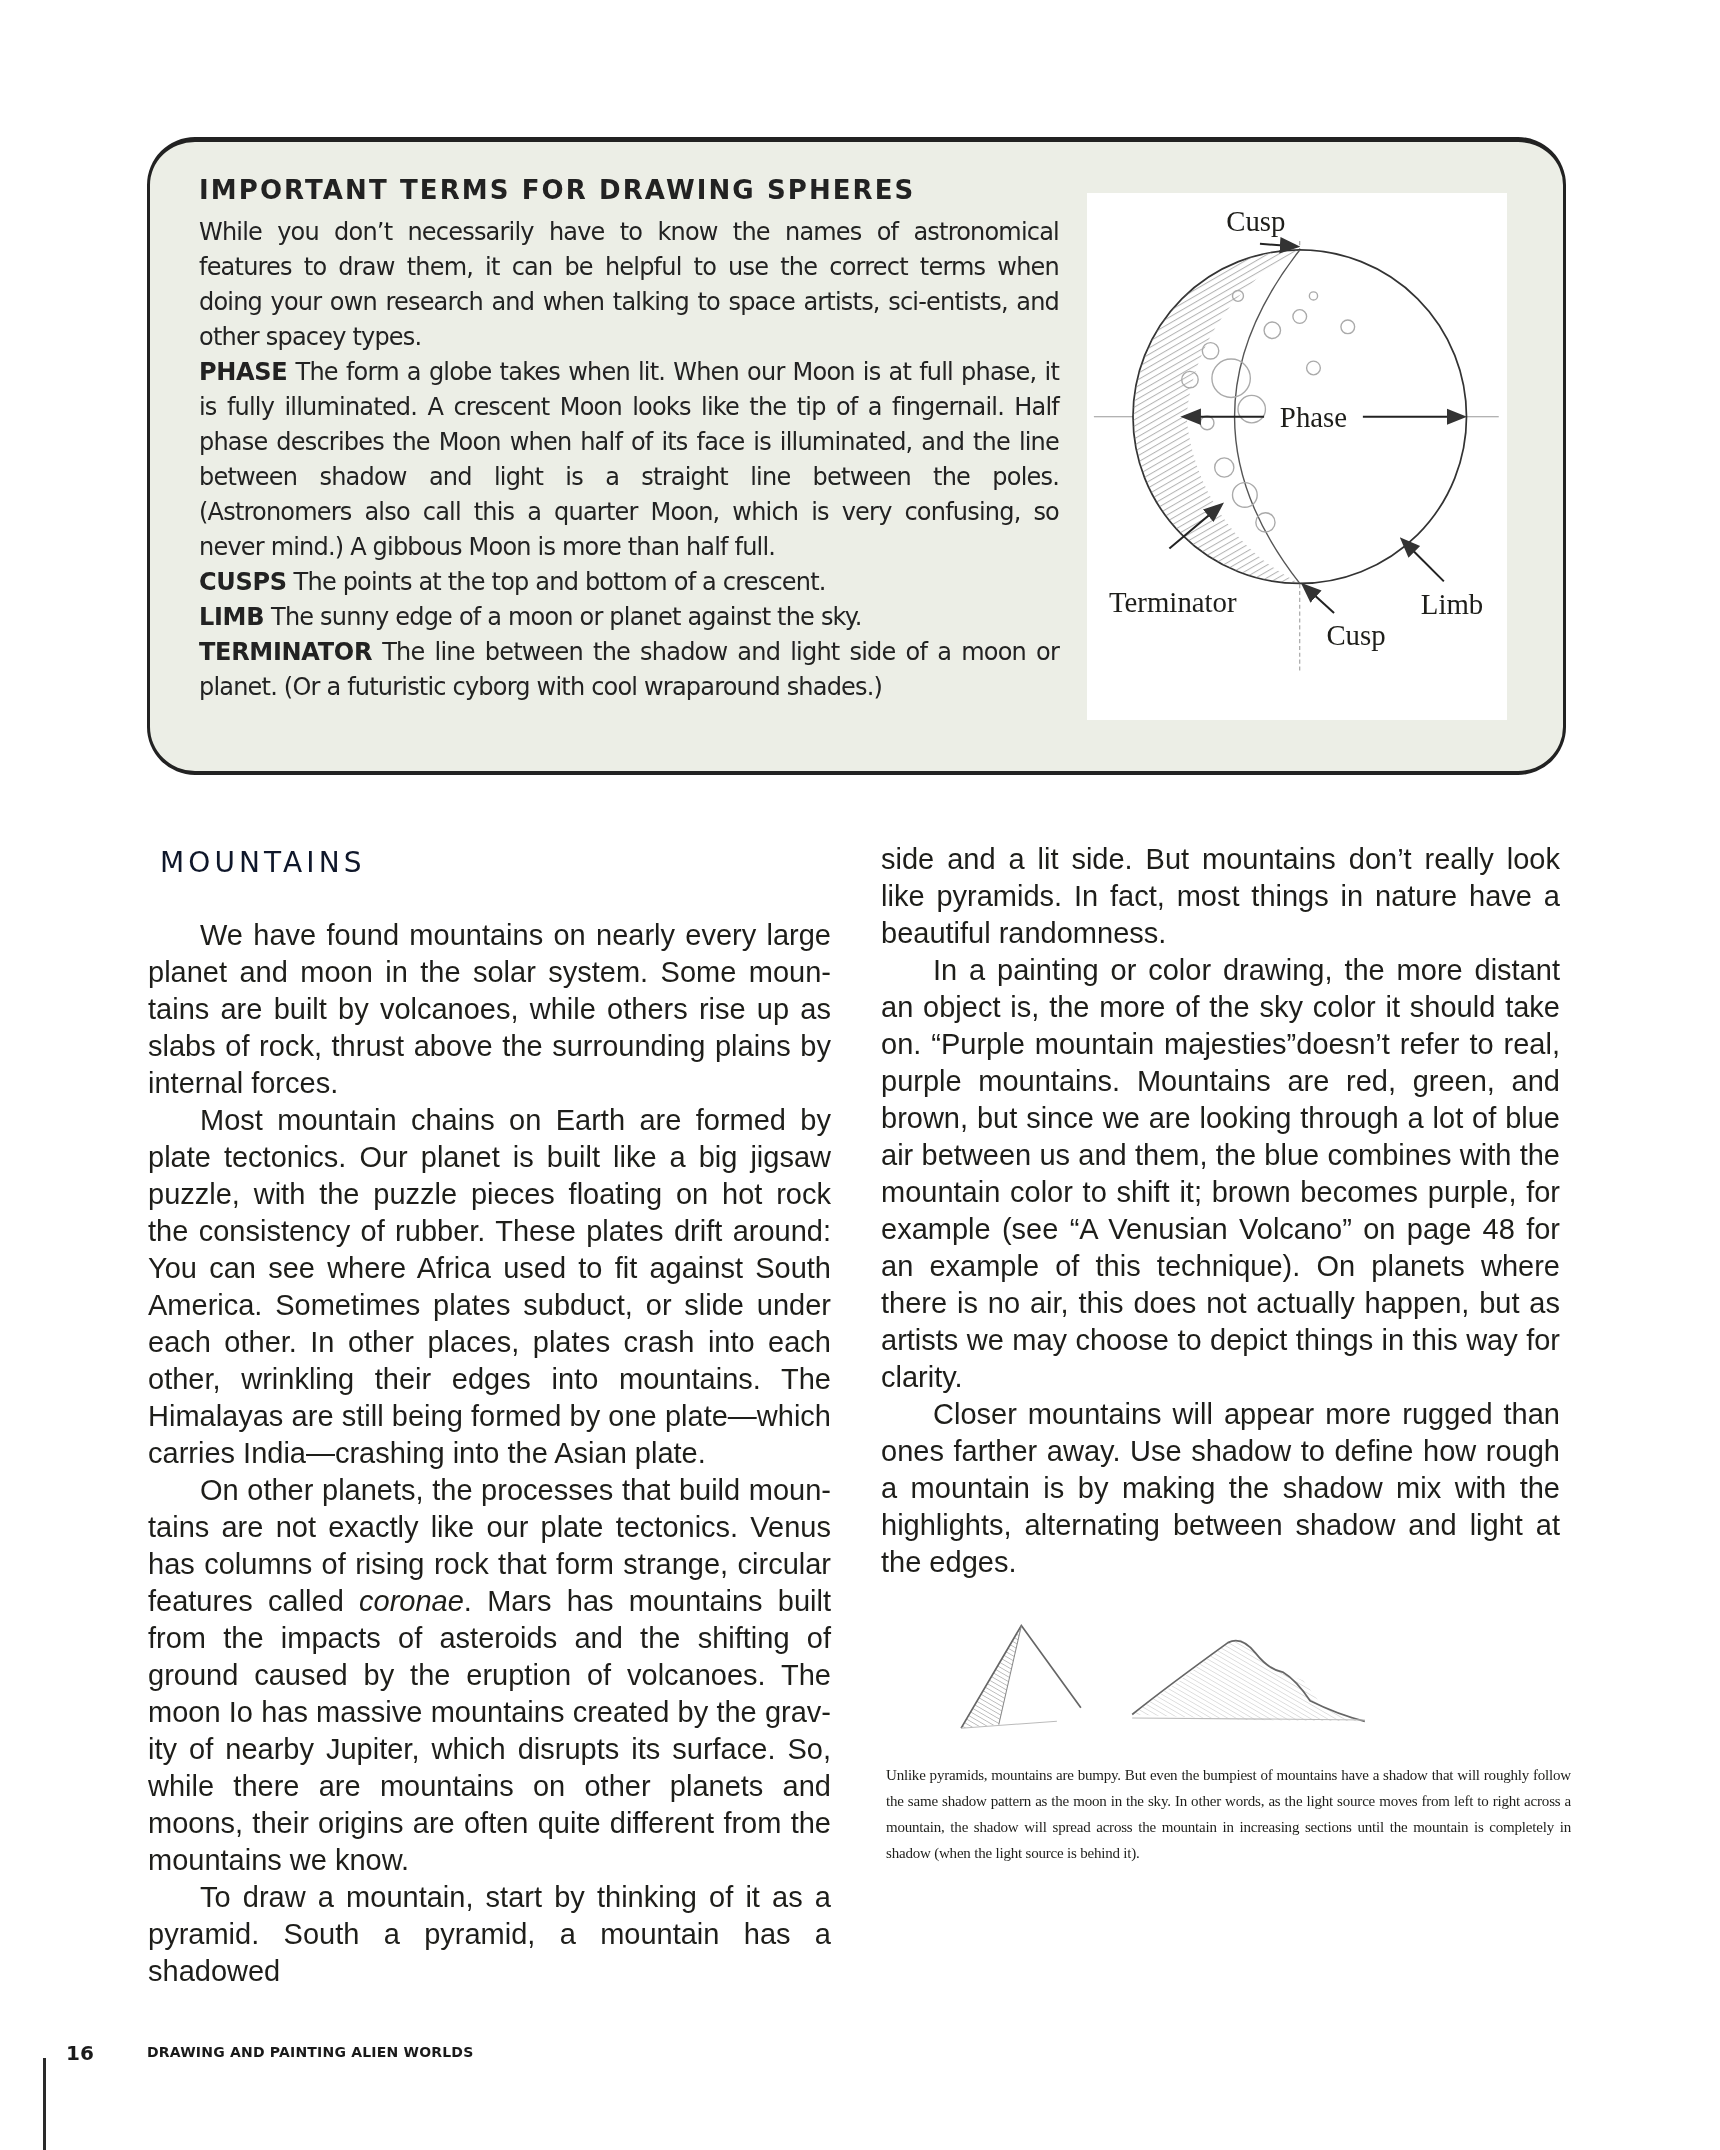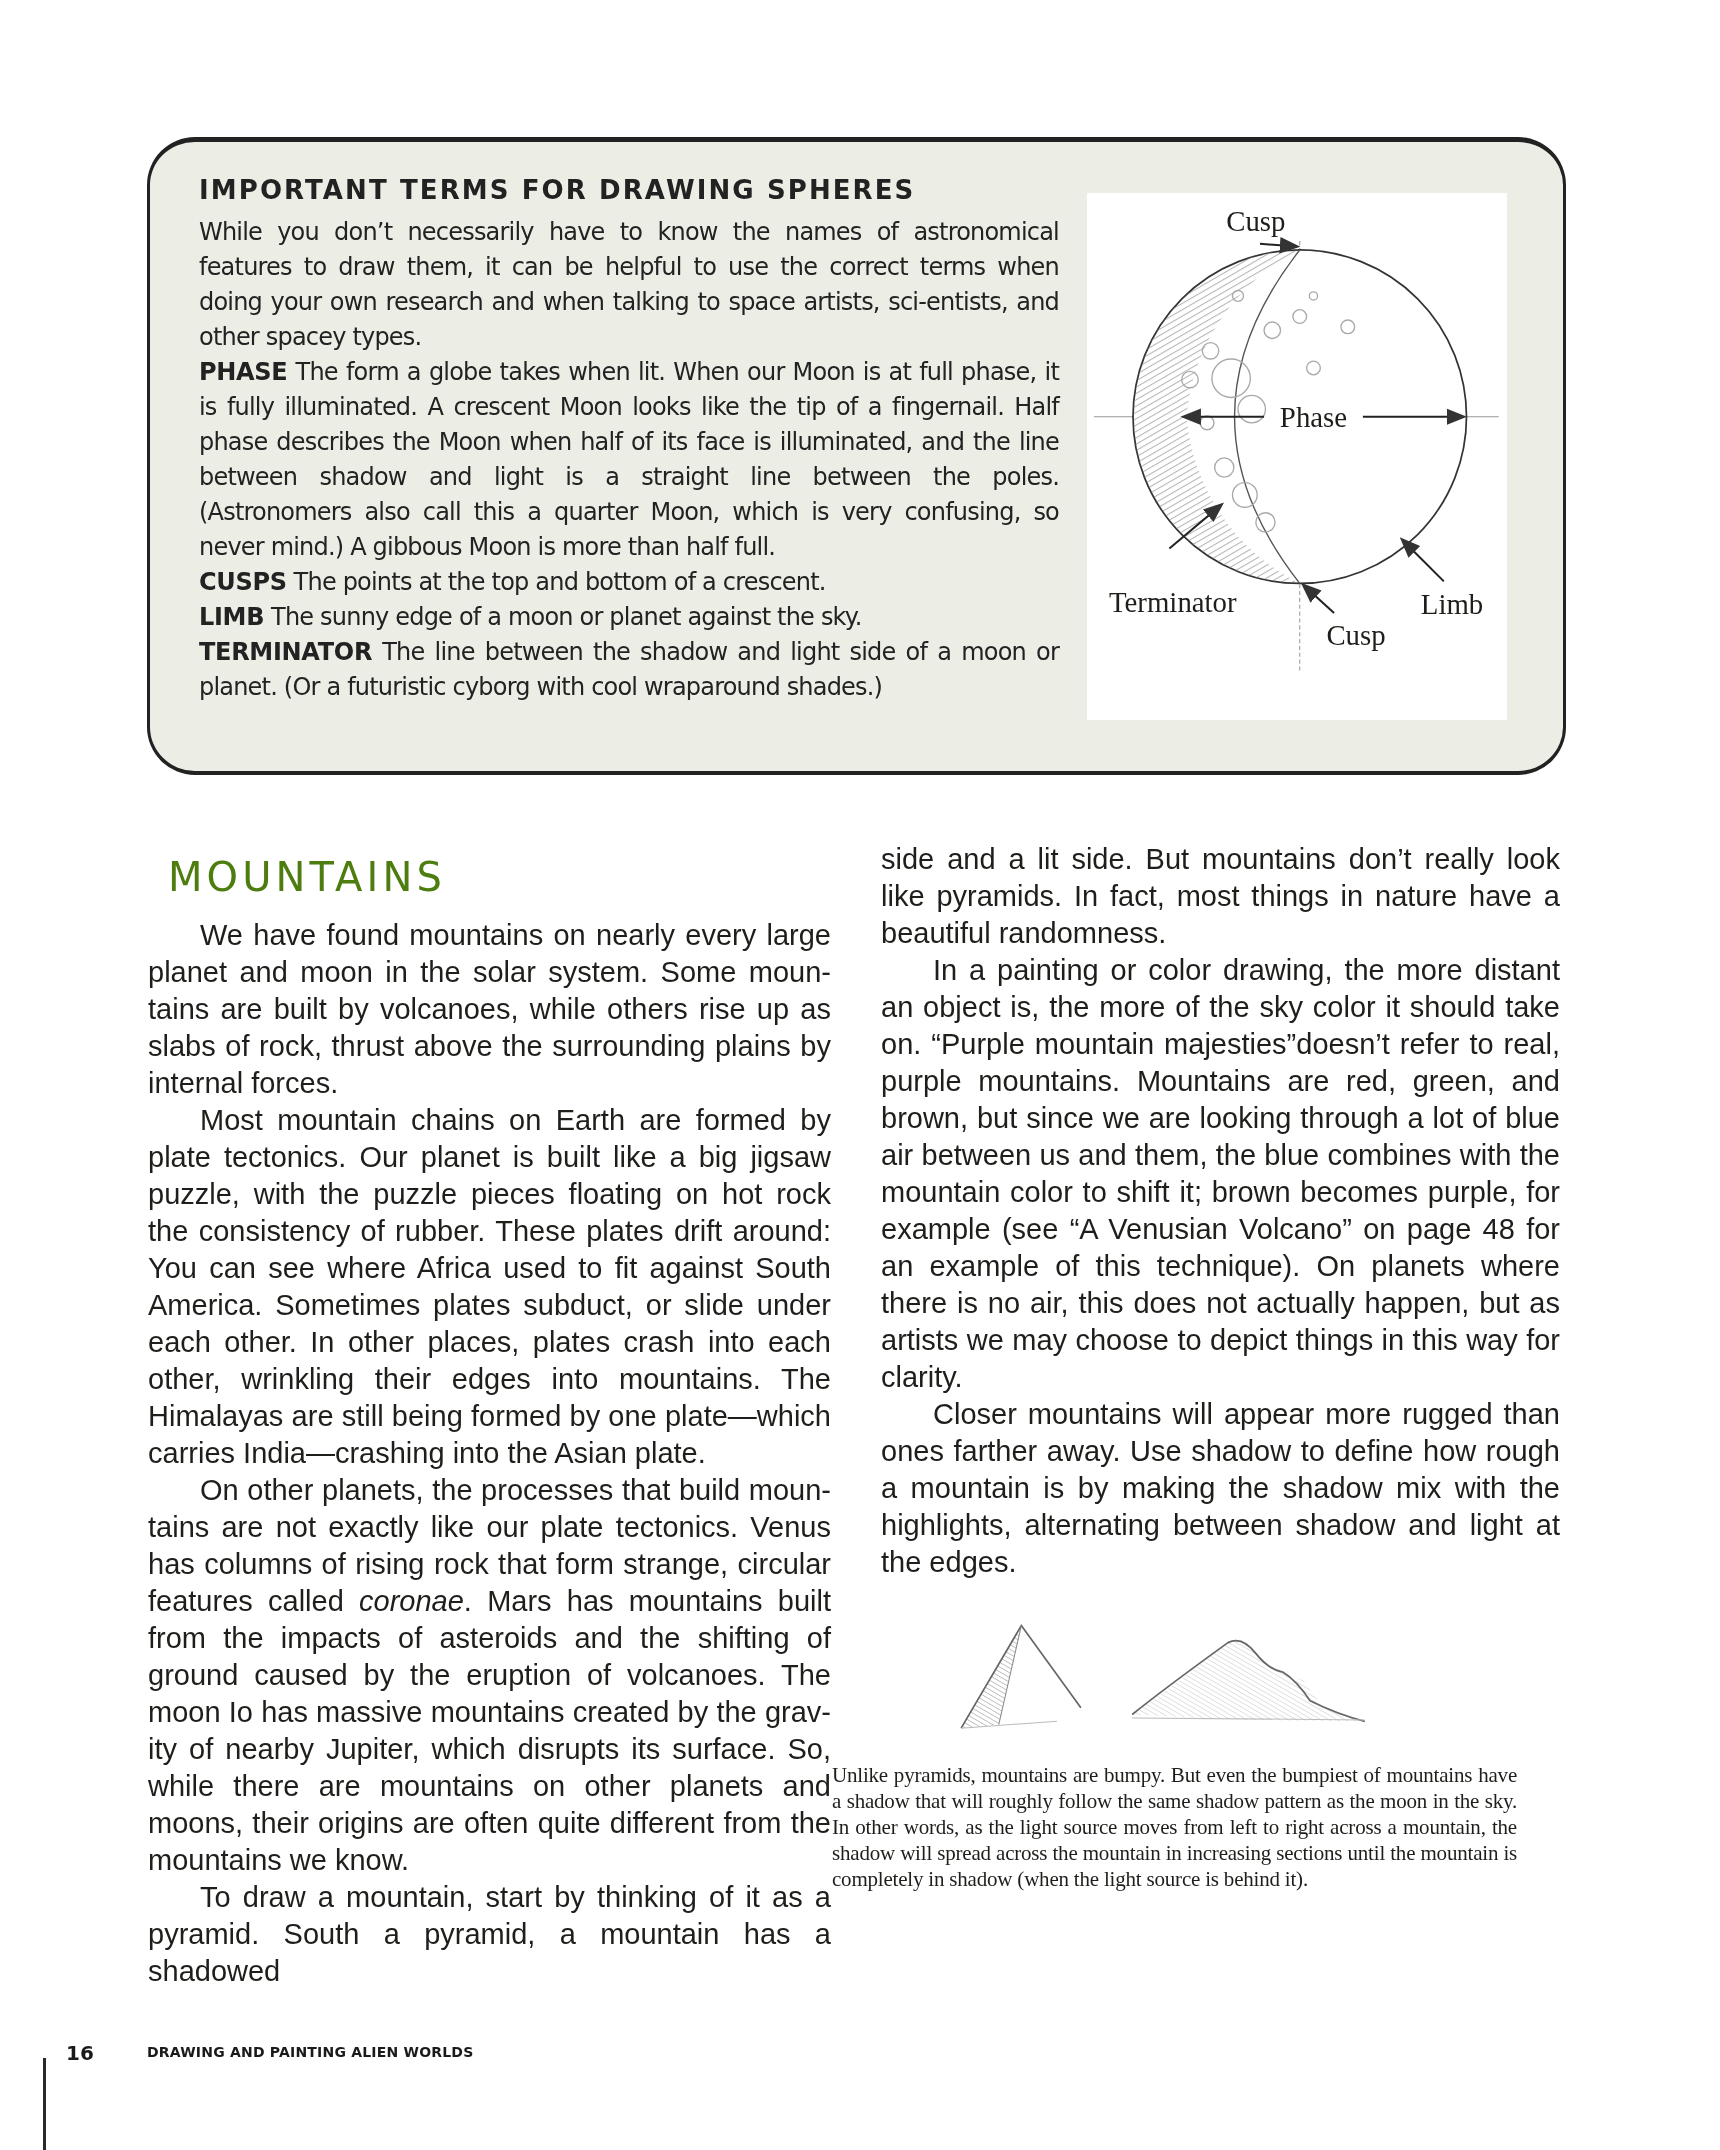--- a/index.html
+++ b/index.html
@@ -29,39 +29,39 @@
   .diagram {
     position: absolute; left: 1087px; top: 193px; width: 420px; height: 527px;
     background: #ffffff;
   }
   .diagram svg { width: 100%; height: 100%; display: block; }
   .diag-label { font-family: "Liberation Serif", serif; font-size: 42px; fill: #1e1e1a; }
 
   
   .section-heading {
     position: absolute; left: 152px; top: 838px;
-    font-family: "DejaVu Sans", sans-serif; font-size: 40px; letter-spacing: 4.1px;
-    color: #4d7c0f; font-weight: normal; margin: 16px;
+    font-family: "DejaVu Sans", sans-serif; font-size: 28px; letter-spacing: 4.1px;
+    color: #0f172a; font-weight: normal; margin: 8px;
   }
 
   .col {
     position: absolute; font-family: Liberation Sans, sans-serif; font-size: 29px;
     line-height: 37px; text-align: justify; color: #1e1e1a; hyphens: manual;
   }
   .col p { margin: 0; text-indent: 52px; }
   .col p.noindent { text-indent: 0; }
   .col-left { left: 148px; top: 917px; width: 683px; }
   .col-right { left: 881px; top: 841px; width: 679px; }
 
   .mountains-art { position: absolute; left: 940px; top: 1605px; width: 617px; height: 130px; }
   .mountains-art svg { width: 100%; height: 100%; }
 
   .caption {
-    position: absolute; left: 832px; top: 1762px; width: 685px;
-    font-family: "Liberation Serif", serif; font-size: 21px; line-height: 26px;
+    position: absolute; left: 886px; top: 1762px; width: 685px;
+    font-family: "Liberation Serif", serif; font-size: 15px; line-height: 26px;
     text-align: justify; color: #1e1e1a; letter-spacing: -0.2px;
   }
 
   .footer-num {
     position: absolute; left: 66px; top: 2041px;
     font-family: "DejaVu Sans", sans-serif; font-weight: bold; font-size: 20px; color: #1a1a1a;
   }
   .footer-title {
     position: absolute; left: 147px; top: 2044px;
     font-family: "DejaVu Sans", sans-serif; font-weight: bold; font-size: 14px;

